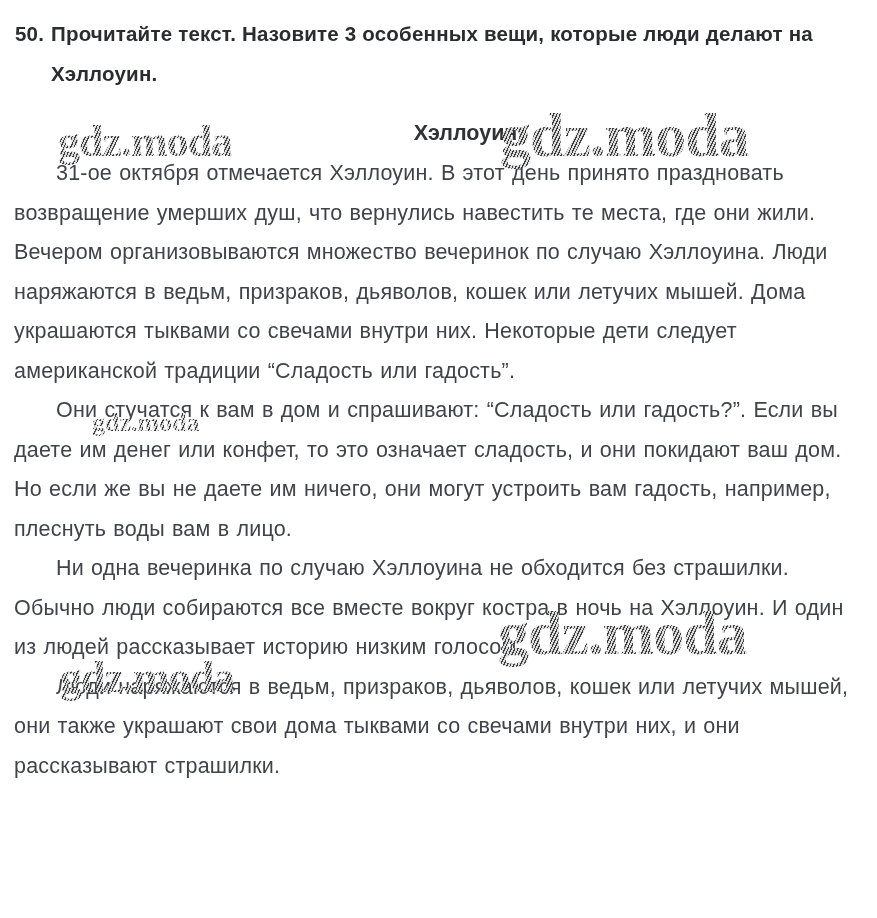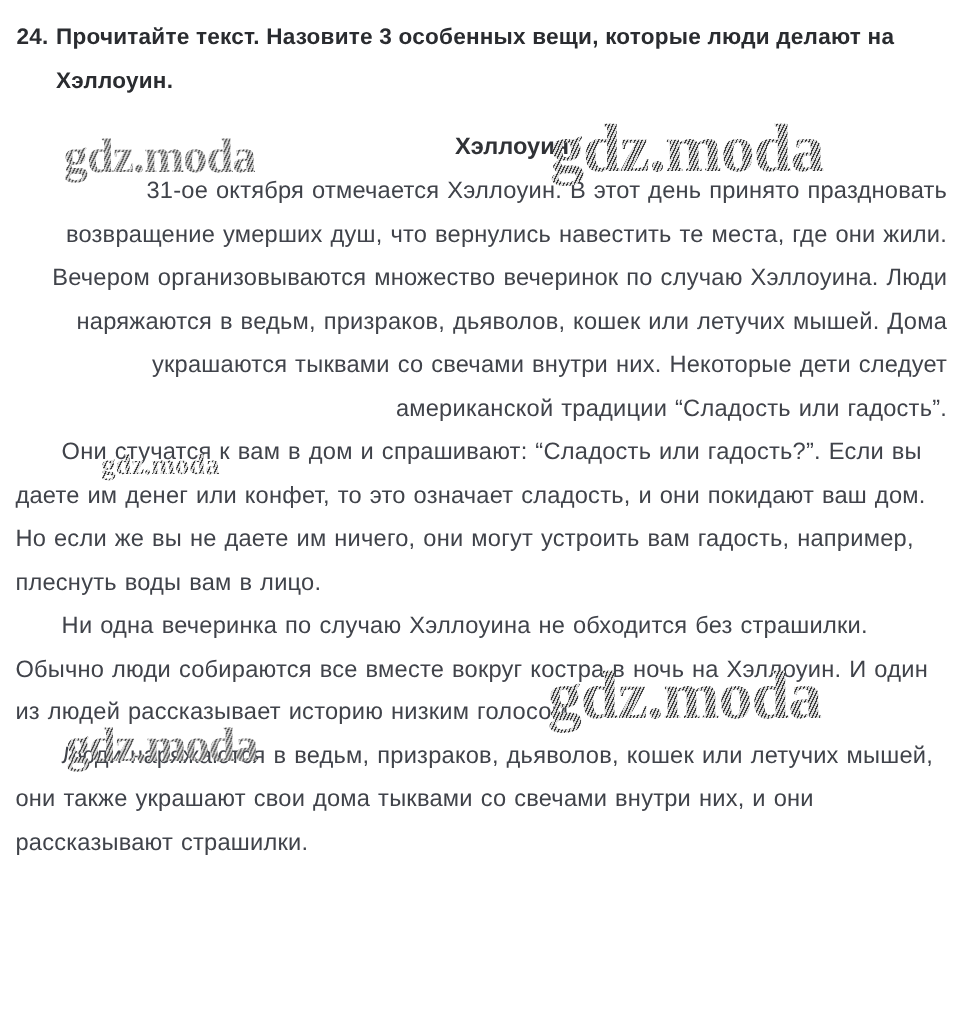--- a/index.html
+++ b/index.html
@@ -45,21 +45,21 @@
   }
   .para {
     margin: 0;
     font-size: 21.5px;
     line-height: 39.5px;
     text-indent: 42px;
     letter-spacing: 0.2px;
     word-spacing: 1px;
     color: #40434a;
   }
-  .para.first { margin-top: 6px; text-align: right; }
+  .para.first { margin-top: 6px; }
   .para.eng { margin-top: 44px; }
   
   .wm {
     position: absolute;
     font-family: Liberation Serif, serif;
     font-weight: 700;
     letter-spacing: -1px;
     white-space: nowrap;
     color: #6f6f6f;
     background-image: repeating-linear-gradient(115deg, #3f3f3f 0px, #3f3f3f 1.2px, #dcdcdc 1.2px, #dcdcdc 3px);
@@ -75,21 +75,21 @@
                    background-image: repeating-linear-gradient(115deg, #4a4a4a 0px, #4a4a4a 1.3px, #9a9a9a 1.3px, #2.6px); }
   .wm-mid-right  { left: 498px; top: 598px; font-size: 62px; }
   .wm-bottom-left{ left: 60px;  top: 652px; font-size: 44px; }
 </style>
 </head>
 <body>
 
 <div class="page">
 
   <div class="task-heading">
-    <span class="task-number">24.</span>
+    <span class="task-number">50.</span>
     <span>Прочитайте текст. Назовите 3 особенных вещи, которые люди делают на Хэллоуин.</span>
   </div>
 
   <div class="title-row">
     <h2 class="doc-title">Хэллоуин</h2>
   </div>
 
   <p class="para first">31-ое октября отмечается Хэллоуин. В этот день принято праздновать возвращение умерших душ, что вернулись навестить те места, где они жили. Вечером организовываются множество вечеринок по случаю Хэллоуина. Люди наряжаются в ведьм, призраков, дьяволов, кошек или летучих мышей. Дома украшаются тыквами со свечами внутри них. Некоторые дети следует американской традиции “Сладость или гадость”.</p>
   <p class="para">Они стучатся к вам в дом и спрашивают: “Сладость или гадость?”. Если вы даете им денег или конфет, то это означает сладость, и они покидают ваш дом. Но если же вы не даете им ничего, они могут устроить вам гадость, например, плеснуть воды вам в лицо.</p>
   <p class="para">Ни одна вечеринка по случаю Хэллоуина не обходится без страшилки. Обычно люди собираются все вместе вокруг костра в ночь на Хэллоуин. И один из людей рассказывает историю низким голосом.</p>

